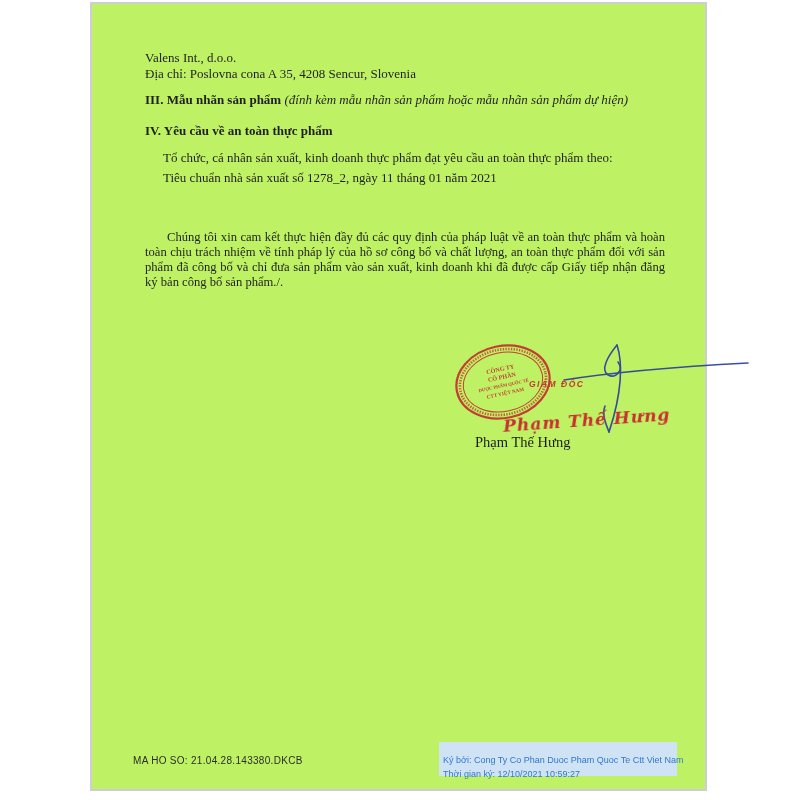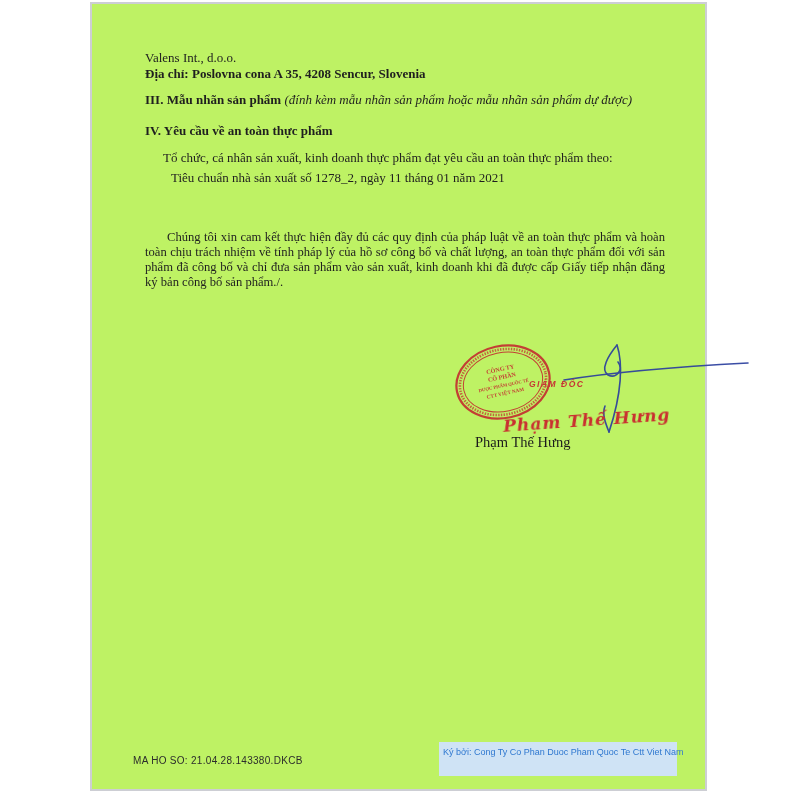--- a/index.html
+++ b/index.html
@@ -19,39 +19,39 @@
   .companyline{font-size:13.5px;line-height:15px;letter-spacing:.2px;}
   .stampwrap{filter:blur(.3px);opacity:.92;}
   .giamdoc{font-size:8.5px;font-weight:bold;letter-spacing:1.5px;color:#c63434;
            font-family:"Liberation Sans", sans-serif;filter:blur(.3px);}
   .scriptsig{font-size:17px;font-weight:bold;font-style:italic;color:#c93030;
              font-family:"DejaVu Serif", serif;transform:rotate(-4deg);
              filter:blur(.25px);white-space:nowrap;letter-spacing:1px;}
   .printedname{font-size:14.5px;color:#1c1c1c;white-space:nowrap;}
   .footcode{font-size:10px;color:#2c2c2c;letter-spacing:.3px;white-space:nowrap;}
   .esignbox{background:#cfe3f5;color:#2f78d0;font-size:9px;line-height:13.5px;
-            text-align:left;padding:4px 7px 3px 4px;box-sizing:border-box;}
+            text-align:left;padding:12px 7px 3px 4px;box-sizing:border-box;}
   .esignbox div{white-space:nowrap;}
 </style>
 </head>
 <body>
 
 <div class="canvas">
   <div class="page">
 
     <div class="abs line" style="left:53px;top:46px;">Valens Int., d.o.o.</div>
-    <div class="abs line" style="left:53px;top:62px;font-weight:bold;">Địa chỉ: Poslovna cona A 35, 4208 Sencur, Slovenia</div>
+    <div class="abs line" style="left:53px;top:62px;">Địa chỉ: Poslovna cona A 35, 4208 Sencur, Slovenia</div>
 
     <div class="abs h3line" style="left:53px;top:88px;">
-      <span class="bold">III. Mẫu nhãn sản phẩm</span><span class="ital"> (đính kèm mẫu nhãn sản phẩm hoặc mẫu nhãn sản phẩm dự được)</span>
+      <span class="bold">III. Mẫu nhãn sản phẩm</span><span class="ital"> (đính kèm mẫu nhãn sản phẩm hoặc mẫu nhãn sản phẩm dự hiện)</span>
     </div>
 
     <div class="abs line" style="left:71px;top:146px;">Tổ chức, cá nhân sản xuất, kinh doanh thực phẩm đạt yêu cầu an toàn thực phẩm theo:</div>
     <div class="abs h3line bold" style="left:53px;top:119px;">IV. Yêu cầu về an toàn thực phẩm</div>
-    <div class="abs line" style="left:79px;top:166px;">Tiêu chuẩn nhà sản xuất số 1278_2, ngày 11 tháng 01 năm 2021</div>
+    <div class="abs line" style="left:71px;top:166px;">Tiêu chuẩn nhà sản xuất số 1278_2, ngày 11 tháng 01 năm 2021</div>
 
     <div class="abs para" style="left:53px;top:190px;width:520px;">Chúng tôi xin cam kết thực hiện đầy đủ các quy định của pháp luật về an toàn thực phẩm và hoàn toàn chịu trách nhiệm về tính pháp lý của hồ sơ công bố và chất lượng, an toàn thực phẩm đối với sản phẩm đã công bố và chỉ đưa sản phẩm vào sản xuất, kinh doanh khi đã được cấp Giấy tiếp nhận đăng ký bản công bố sản phẩm./.</div>
 
     <div class="abs centerblock" style="left:258px;top:266px;width:292px;">
     </div>
 
     <svg class="abs stampwrap" style="left:320px;top:314px;" width="345" height="140" viewBox="0 0 345 140">
       <g transform="rotate(-12 91 64)">
         <ellipse cx="91" cy="64" rx="47" ry="36" fill="none" stroke="#c43030" stroke-width="2.2"></ellipse>
         <ellipse cx="91" cy="64" rx="40" ry="29.5" fill="none" stroke="#c43030" stroke-width="1"></ellipse>
@@ -71,16 +71,17 @@
 
     <div class="abs giamdoc" style="left:437px;top:375px;font-style:italic;">GIÁM ĐỐC</div>
     <div class="abs scriptsig" style="left:411px;top:406px;">Phạm Thế Hưng</div>
 
     <div class="abs printedname" style="left:383px;top:430px;">Phạm Thế Hưng</div>
 
     <div class="abs footcode sans" style="left:41px;top:751px;">MA HO SO: 21.04.28.143380.DKCB</div>
 
     <div class="abs esignbox sans" style="left:347px;top:738px;width:238px;height:34px;">
       <div>Ký bởi: Cong Ty Co Phan Duoc Pham Quoc Te Ctt Viet Nam</div>
+      <div>Thời gian ký: 12/10/2021 10:59:27</div>
     </div>
 
   </div>
 </div>
 
 </body></html>

